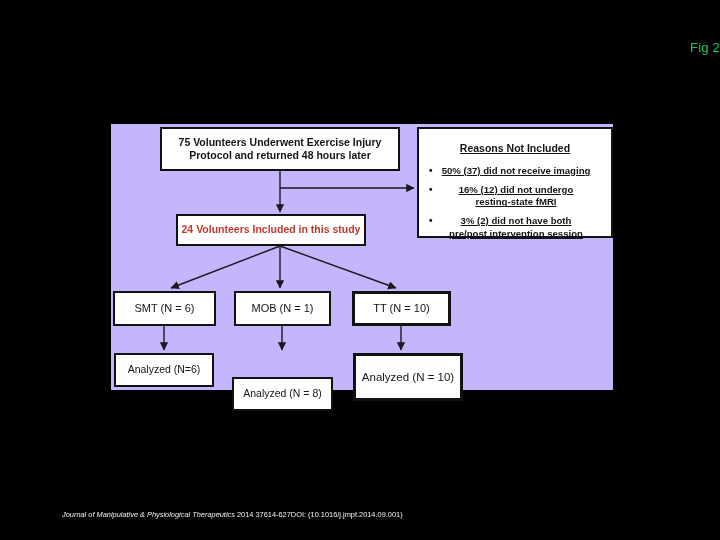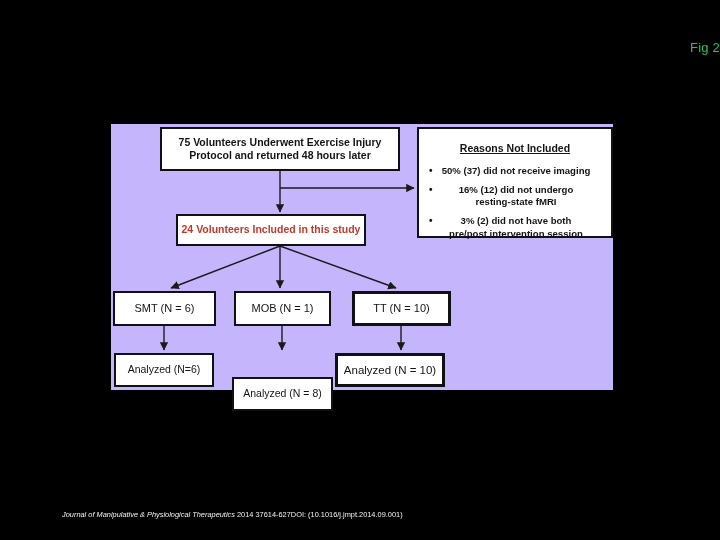--- a/index.html
+++ b/index.html
@@ -77,20 +77,21 @@
   #box-reasons ul {
     margin: 0; padding: 0 10px 0 22px; list-style: none;
   }
   #box-reasons li {
     position: relative;
     margin: 0 10px 6px 0;
     line-height: 1.32;
     color: #141414;
     font-size: 9.6px;
     font-weight: bold;
+    text-decoration: underline;
   }
   #box-reasons li::before {
     content: "\2022";
     position: absolute;
     left: -12px;
     top: -1px;
     font-size: 10px;
     color: #141414;
   }
 
@@ -102,21 +103,21 @@
   #box-included .txt { color: #c0392b; }
 
   
   #box-smt { left: 2px;   top: 167px; width: 103px; height: 35px; font-size: 11px; }
   #box-mob { left: 123px; top: 167px; width: 97px;  height: 35px; font-size: 11px; }
   #box-tt  { left: 241px; top: 167px; width: 99px;  height: 35px; font-size: 11px; border-width: 3px; }
 
   
   #box-an-smt { left: 3px;   top: 229px; width: 100px; height: 34px; font-size: 10.5px; }
   #box-an-mob { left: 121px; top: 229px; width: 101px; height: 34px; font-size: 10.5px; margin-top: 24px; }
-  #box-an-tt  { left: 224px; top: 229px; width: 110px; height: 34px; font-size: 11.5px; border-width: 3px; }
+  #box-an-tt  { left: 242px; top: 229px; width: 110px; height: 48px; font-size: 11.5px; border-width: 3px; }
 
   
   #connectors {
     position: absolute;
     left: 0; top: 0;
     width: 502px; height: 266px;
     pointer-events: none;
   }
 
   

